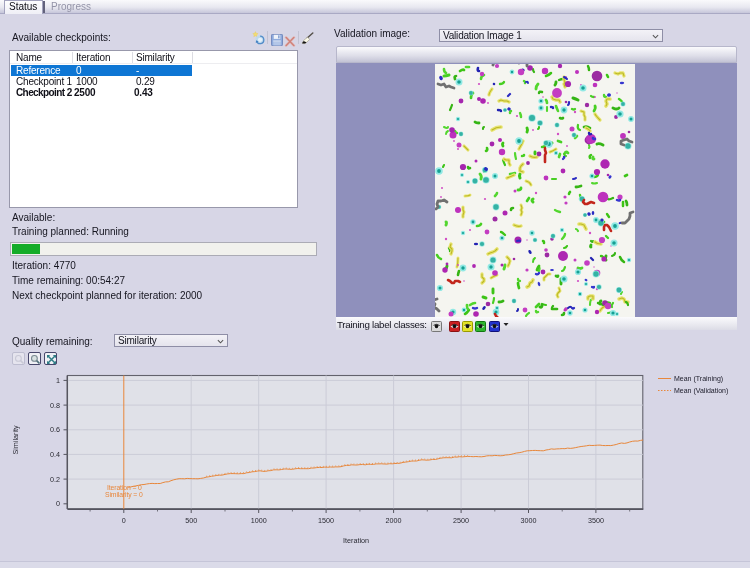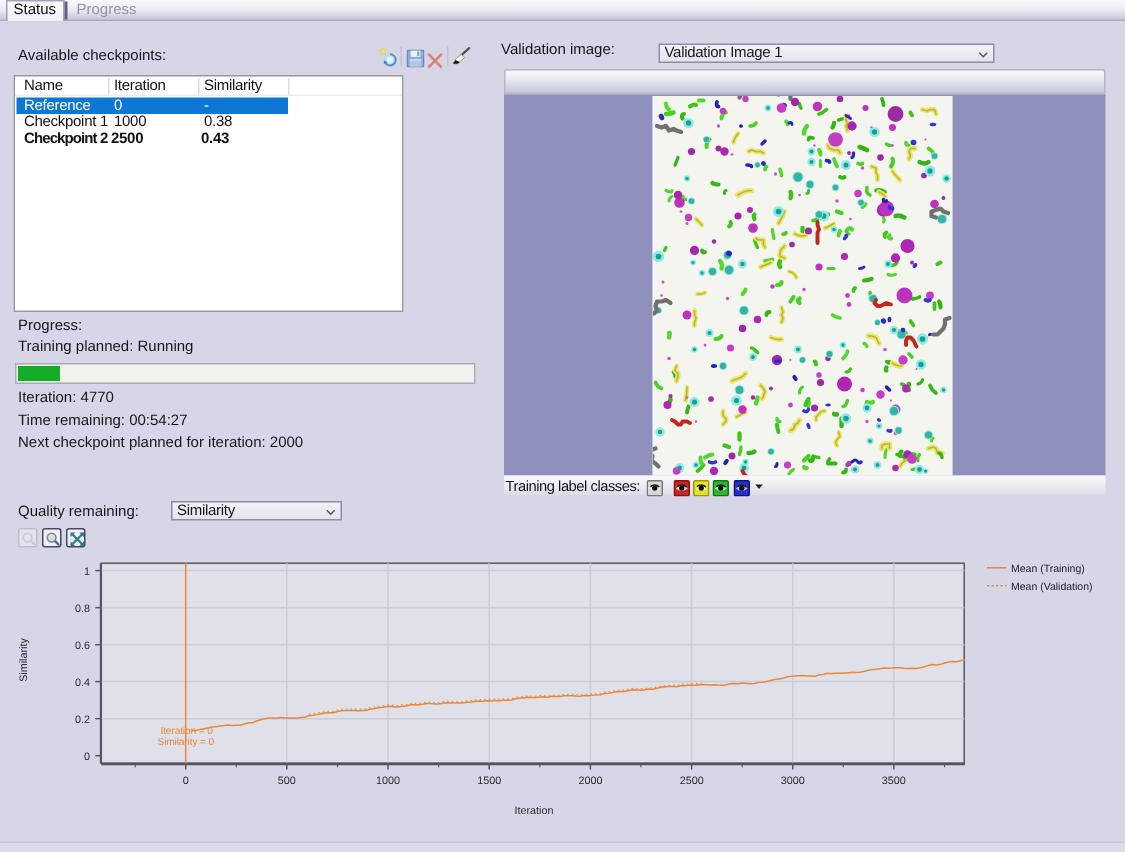--- a/index.html
+++ b/index.html
@@ -36,47 +36,47 @@
 <path d="M2.2 1.6 L10.8 10.4 M10.8 1.6 L2.2 10.4" stroke="#e2b3af" stroke-width="2.7" stroke-linecap="round"></path>
 <path d="M2.2 1.6 L10.8 10.4 M10.8 1.6 L2.2 10.4" stroke="#cb7b74" stroke-width="1.2" stroke-linecap="round"></path>
 </svg></div>
 <div style="position:absolute;left:298px;top:31px;width:1px;height:13px;background:#c2c2d2"></div>
 <div style="position:absolute;left:301px;top:31px;width:13px;height:13px"><svg width="13" height="13" viewBox="0 0 15 15">
 <path d="M13.6 1.2 L7.2 7.0" stroke="#55514a" stroke-width="1.7" stroke-linecap="round"></path>
 <path d="M7.6 6.0 L10.0 8.6 L5.2 13.0 C3.4 13.9 1.6 13.2 1.1 12.5 C2.4 12.1 2.4 11.1 2.9 9.9 Z" fill="#fcfaea" stroke="#9a967e" stroke-width="0.7"></path>
 <path d="M2.9 10.4 C2.6 11.5 2.3 12.2 1.1 12.6 C1.8 13.3 3.6 13.7 5.2 12.9 L6.3 11.9 Z" fill="#141414"></path>
 </svg></div>
 
-<div style="position:absolute;left:9px;top:50px;width:260px;height:158px;background:#fff;border:1px solid #9898ab">
+<div style="position:absolute;left:9px;top:50px;width:289px;height:158px;background:#fff;border:1px solid #9898ab">
   <div style="position:absolute;left:0;top:0;width:100%;height:13px;border-bottom:1px solid #ededf0">
     <div style="position:absolute;left:62px;top:1px;width:1px;height:11px;background:#dcdce2"></div>
     <div style="position:absolute;left:122px;top:1px;width:1px;height:11px;background:#dcdce2"></div>
     <div style="position:absolute;left:182px;top:1px;width:1px;height:11px;background:#dcdce2"></div>
     <span class="tc" style="left:6px;top:1px">Name</span>
     <span class="tc" style="left:66px;top:1px">Iteration</span>
     <span class="tc" style="left:126px;top:1px">Similarity</span>
   </div>
   <div style="position:absolute;left:1px;top:14px;width:181px;height:11px;background:#0e76d4">
     <span class="tc" style="left:5px;color:#fff">Reference</span>
     <span class="tc" style="left:65px;color:#fff">0</span>
     <span class="tc" style="left:125px;color:#fff">-</span>
   </div>
   <div style="position:absolute;left:1px;top:25px;width:181px;height:11px">
     <span class="tc" style="left:5px">Checkpoint 1</span>
     <span class="tc" style="left:65px">1000</span>
-    <span class="tc" style="left:125px">0.38</span>
+    <span class="tc" style="left:125px">0.29</span>
   </div>
   <div style="position:absolute;left:1px;top:36px;width:181px;height:11px;font-weight:bold">
     <span class="tc" style="left:5px;letter-spacing:-0.6px">Checkpoint 2</span>
     <span class="tc" style="left:63px">2500</span>
     <span class="tc" style="left:123px">0.43</span>
   </div>
 </div>
 
-<div class="lbl" style="left:12px;top:212px">Progress:</div>
+<div class="lbl" style="left:12px;top:212px">Available:</div>
 <div class="lbl" style="left:12px;top:226px">Training planned: Running</div>
 <div style="position:absolute;left:10px;top:242px;width:307px;height:14px;background:#f1f1ed;border:1px solid #ababb5">
   <div style="position:absolute;left:1px;top:1px;width:28px;height:10px;background:#14ac29"></div>
 </div>
 <div class="lbl" style="left:12px;top:260px">Iteration: 4770</div>
 <div class="lbl" style="left:12px;top:275px">Time remaining: 00:54:27</div>
 <div class="lbl" style="left:12px;top:290px">Next checkpoint planned for iteration: 2000</div>
 
 <div class="lbl" style="left:12px;top:336px">Quality remaining:</div>
 <div class="dd" style="left:114px;top:334px;width:114px">Similarity<svg class="ar" viewBox="0 0 8 8">

